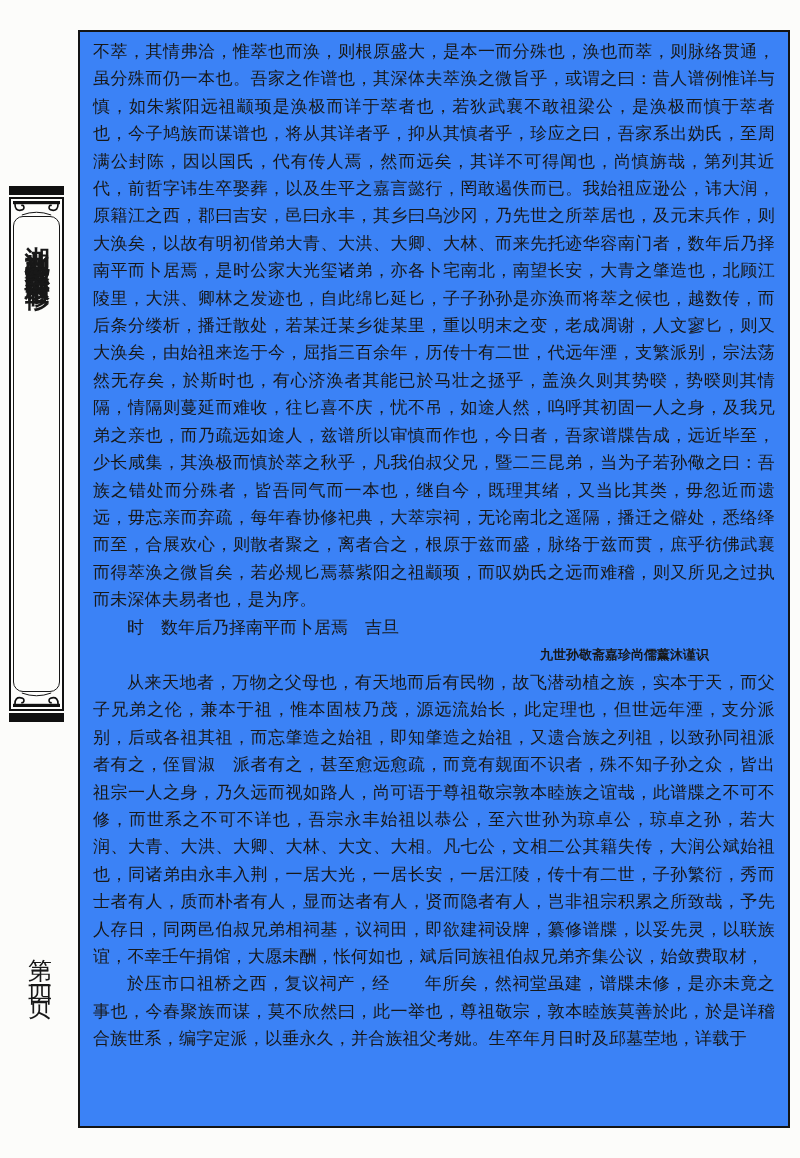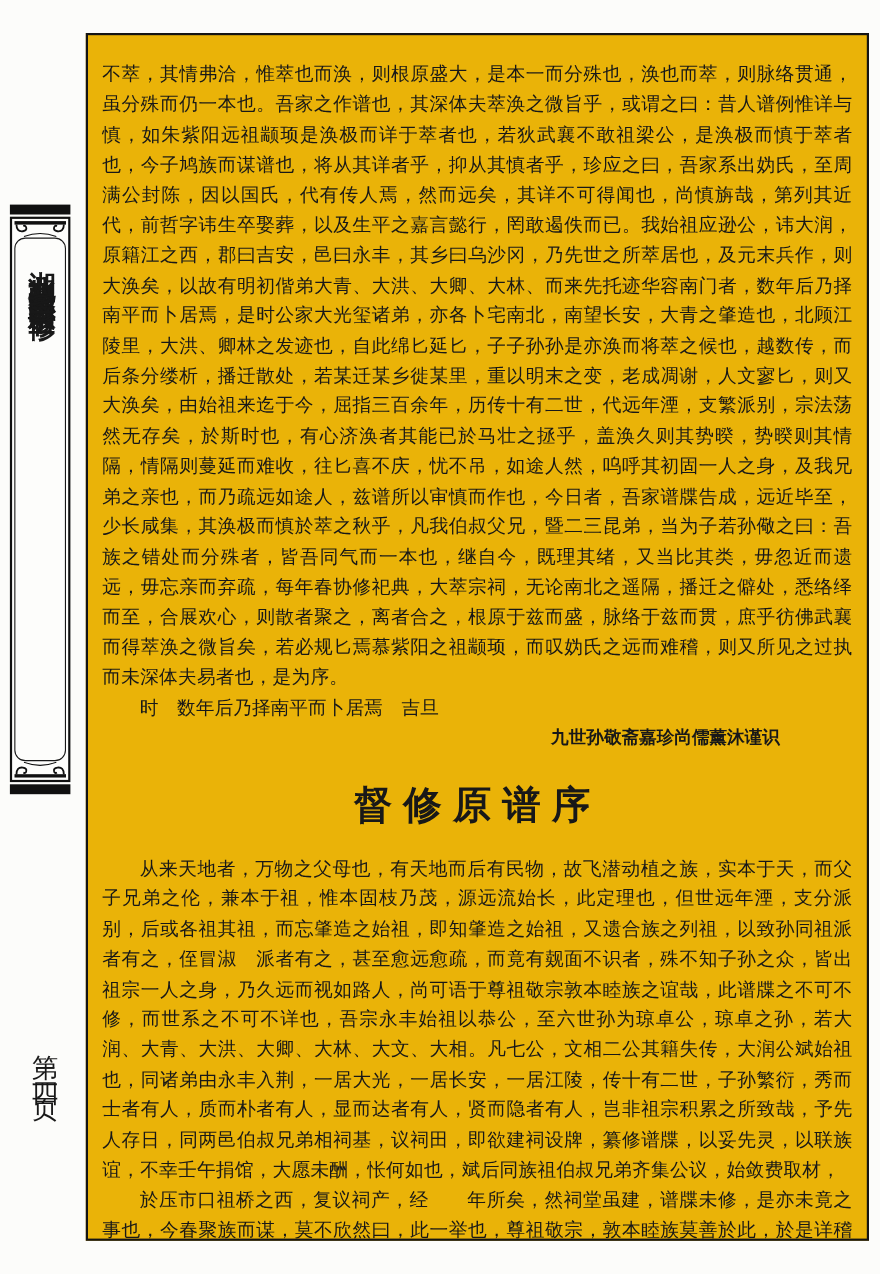--- a/index.html
+++ b/index.html
@@ -12,37 +12,37 @@
     overflow: hidden;
   }
   .page { position: absolute; inset: 0; background: #fcfcfa; }
 
   
   .main-frame {
     position: absolute; left: 78px; top: 30px;
     width: 712px; height: 1098px;
     border: 2.5px solid #141414;
     box-sizing: border-box;
-    padding: 22px 13px;
+    padding: 6px 13px;
     overflow: hidden;
-    background: #eab308;
+    background: #3b82f6;
   }
   .body-text {
     font-size: 17px; line-height: 27.4px;
     text-align: justify; margin: 0;
     letter-spacing: 0.2px;
   }
   .no-indent { text-indent: 0; }
   .p-indent { text-indent: 2em; }
   .date-line {
     font-size: 17px; line-height: 27.4px;
     margin: 0; text-indent: 2em;
   }
   .signature-line {
-    font-size: 16px; line-height: 28px;
+    font-size: 13px; line-height: 28px;
     margin: 0; text-align: right; padding-right: 66px;
     font-weight: 700;
   }
   .section-title {
     font-size: 35px; font-weight: 700;
     text-align: center; letter-spacing: 10px;
     margin: 24px 0 20px 0;
   }
 
   
@@ -106,20 +106,19 @@
   <div class="page-num">第二四页</div>
 
   <div class="main-frame">
 
     <p class="body-text no-indent">不萃，其情弗洽，惟萃也而涣，则根原盛大，是本一而分殊也，涣也而萃，则脉络贯通，虽分殊而仍一本也。吾家之作谱也，其深体夫萃涣之微旨乎，或谓之曰：昔人谱例惟详与慎，如朱紫阳远祖颛顼是涣极而详于萃者也，若狄武襄不敢祖梁公，是涣极而慎于萃者也，今子鸠族而谋谱也，将从其详者乎，抑从其慎者乎，珍应之曰，吾家系出妫氏，至周满公封陈，因以国氏，代有传人焉，然而远矣，其详不可得闻也，尚慎旃哉，第列其近代，前哲字讳生卒娶葬，以及生平之嘉言懿行，罔敢遏佚而已。我始祖应逊公，讳大润，原籍江之西，郡曰吉安，邑曰永丰，其乡曰乌沙冈，乃先世之所萃居也，及元末兵作，则大涣矣，以故有明初偕弟大青、大洪、大卿、大林、而来先托迹华容南门者，数年后乃择南平而卜居焉，是时公家大光玺诸弟，亦各卜宅南北，南望长安，大青之肇造也，北顾江陵里，大洪、卿林之发迹也，自此绵匕延匕，子子孙孙是亦涣而将萃之候也，越数传，而后条分缕析，播迁散处，若某迁某乡徙某里，重以明末之变，老成凋谢，人文寥匕，则又大涣矣，由始祖来迄于今，屈指三百余年，历传十有二世，代远年湮，支繁派别，宗法荡然无存矣，於斯时也，有心济涣者其能已於马壮之拯乎，盖涣久则其势暌，势暌则其情隔，情隔则蔓延而难收，往匕喜不庆，忧不吊，如途人然，呜呼其初固一人之身，及我兄弟之亲也，而乃疏远如途人，兹谱所以审慎而作也，今日者，吾家谱牒告成，远近毕至，少长咸集，其涣极而慎於萃之秋乎，凡我伯叔父兄，暨二三昆弟，当为子若孙儆之曰：吾族之错处而分殊者，皆吾同气而一本也，继自今，既理其绪，又当比其类，毋忽近而遗远，毋忘亲而弃疏，每年春协修祀典，大萃宗祠，无论南北之遥隔，播迁之僻处，悉络绎而至，合展欢心，则散者聚之，离者合之，根原于兹而盛，脉络于兹而贯，庶乎彷佛武襄而得萃涣之微旨矣，若必规匕焉慕紫阳之祖颛顼，而叹妫氏之远而难稽，则又所见之过执而未深体夫易者也，是为序。</p>
 
     <p class="date-line">时　数年后乃择南平而卜居焉　吉旦</p>
 
     <p class="signature-line">九世孙敬斋嘉珍尚儒薰沐谨识</p>
 
-    <h1 class="section-title">督修原谱序</h1>
 
     <p class="body-text p-indent">从来天地者，万物之父母也，有天地而后有民物，故飞潜动植之族，实本于天，而父子兄弟之伦，兼本于祖，惟本固枝乃茂，源远流始长，此定理也，但世远年湮，支分派别，后或各祖其祖，而忘肇造之始祖，即知肇造之始祖，又遗合族之列祖，以致孙同祖派者有之，侄冒淑　派者有之，甚至愈远愈疏，而竟有觌面不识者，殊不知子孙之众，皆出祖宗一人之身，乃久远而视如路人，尚可语于尊祖敬宗敦本睦族之谊哉，此谱牒之不可不修，而世系之不可不详也，吾宗永丰始祖以恭公，至六世孙为琼卓公，琼卓之孙，若大润、大青、大洪、大卿、大林、大文、大相。凡七公，文相二公其籍失传，大润公斌始祖也，同诸弟由永丰入荆，一居大光，一居长安，一居江陵，传十有二世，子孙繁衍，秀而士者有人，质而朴者有人，显而达者有人，贤而隐者有人，岂非祖宗积累之所致哉，予先人存日，同两邑伯叔兄弟相祠基，议祠田，即欲建祠设牌，纂修谱牒，以妥先灵，以联族谊，不幸壬午捐馆，大愿未酬，怅何如也，斌后同族祖伯叔兄弟齐集公议，始敛费取材，</p>
 
     <p class="body-text p-indent">於压市口祖桥之西，复议祠产，经　　年所矣，然祠堂虽建，谱牒未修，是亦未竟之事也，今春聚族而谋，莫不欣然曰，此一举也，尊祖敬宗，敦本睦族莫善於此，於是详稽合族世系，编字定派，以垂永久，并合族祖父考妣。生卒年月日时及邱墓茔地，详载于</p>
 
   </div>
 </div>
 
 </body></html>

